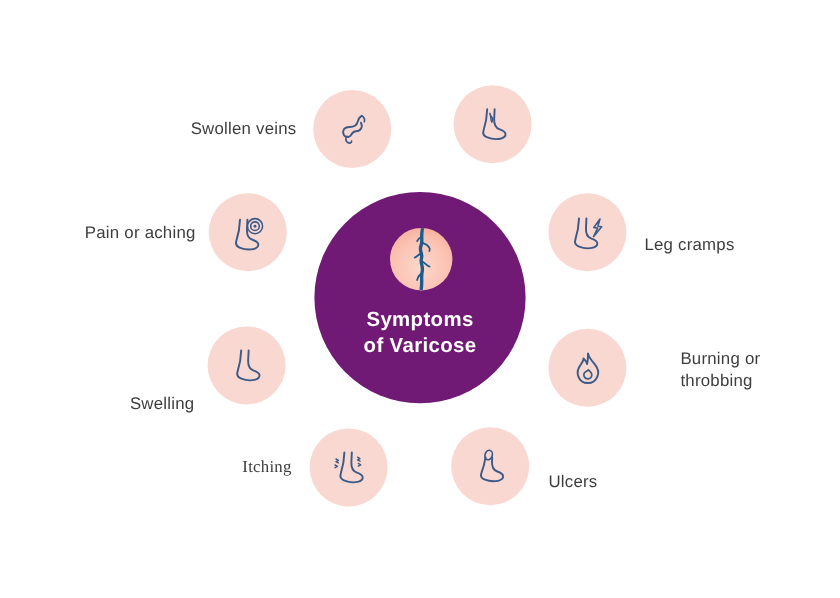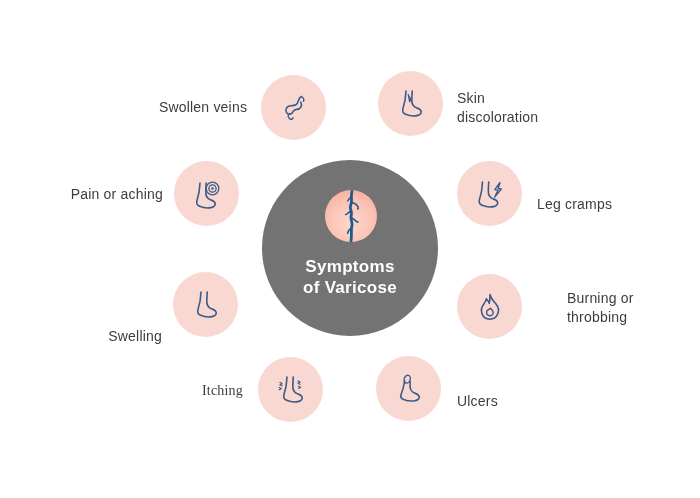--- a/index.html
+++ b/index.html
@@ -3,21 +3,21 @@
 <meta charset="utf-8">
 <style>
   html,body{margin:0;padding:0;background:#ffffff;}
   .canvas{
     position:relative;width:700px;height:498px;background:#ffffff;overflow:hidden;
     font-family:"Liberation Sans","DejaVu Sans",sans-serif;
   }
   
   .hub{
     position:absolute;left:262px;top:160px;width:176px;height:176px;border-radius:50%;
-    background:#737373;
+    background:#701a75;
   }
   .hub-inner{
     position:absolute;left:63px;top:30px;width:52px;height:52px;border-radius:50%;
     background:radial-gradient(circle at 50% 62%, #fdd8cc 0%, #fbc2b3 55%, #f7a28d 100%);
     display:flex;align-items:center;justify-content:center;overflow:hidden;
   }
   .hub-title{
     position:absolute;left:0;top:96px;width:100%;text-align:center;color:#ffffff;
     font-size:17px;font-weight:700;line-height:21px;letter-spacing:.3px;
   }
@@ -90,21 +90,20 @@
 
   <div class="sat" id="c-skin">
     <svg width="36" height="36" viewBox="0 0 36 36">
       <g fill="none" stroke="#3c5a87" stroke-width="1.6" stroke-linecap="round" stroke-linejoin="round">
         <path d="M13 5 C12.8 11 11.8 17 10 22.5 C9.2 25 10 27.2 12.6 28.3 C16 29.7 20.5 30.3 24 29.6 C27 29 28.6 27.3 28.2 25.4 C27.8 23.6 25.8 22.6 23.4 21.8 C20.4 20.8 18.6 17.8 18.8 13.2 L19.2 5"></path>
         <path d="M15.2 8.5 C16.4 11 15.6 13.2 16.8 15.8" stroke-width="1.3"></path>
         <path d="M15.8 10.5 C17.3 11.5 17.8 13 17.3 14.8" stroke-width="1.3"></path>
       </g>
     </svg>
   </div>
-  <div class="lbl l" id="l-skin">Skin discoloration</div>
 
   <div class="sat" id="c-cramps">
     <svg width="36" height="36" viewBox="0 0 36 36">
       <g fill="none" stroke="#3c5a87" stroke-width="1.6" stroke-linecap="round" stroke-linejoin="round">
         <g transform="translate(-2.5,1)">
           <path d="M13 5 C12.8 11 11.8 17 10 22.5 C9.2 25 10 27.2 12.6 28.3 C16 29.7 20.5 30.3 24 29.6 C27 29 28.6 27.3 28.2 25.4 C27.8 23.6 25.8 22.6 23.4 21.8 C20.4 20.8 18.6 17.8 18.8 13.2 L19.2 5"></path>
         </g>
         <path d="M28 6.5 L22.8 13.6 L26 14.1 L22.6 21.2 L29.4 13 L26.2 12.5 Z" stroke-width="1.3"></path>
       </g>
     </svg>

